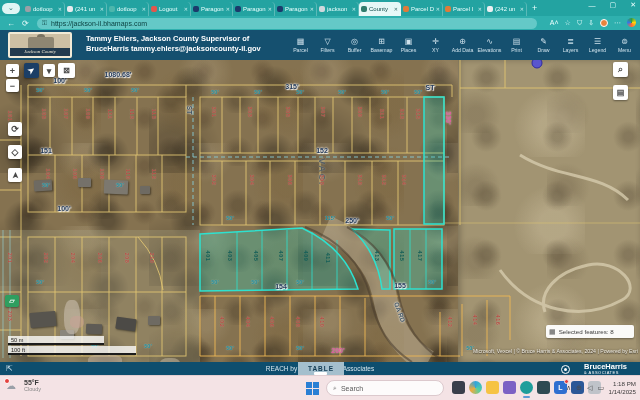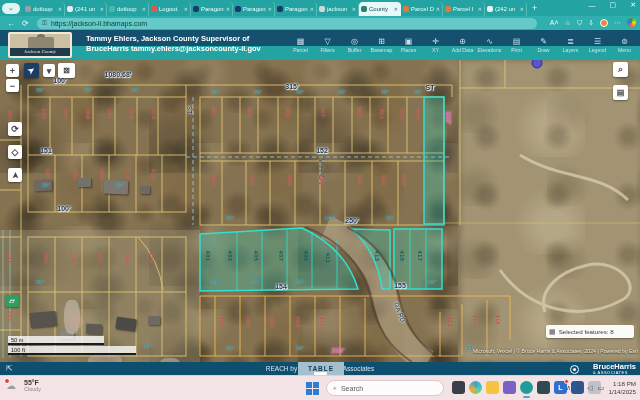--- a/index.html
+++ b/index.html
@@ -22,21 +22,21 @@
   
   #addrbar{position:absolute;left:0;top:16px;width:640px;height:14px;background:#2fb0ae;display:flex;align-items:center;color:#e8fbfa}
   .navic{font-size:8px;margin-left:7px}
   #urlpill{margin-left:8px;width:500px;height:11px;background:#64c9c7;border-radius:6px;display:flex;align-items:center;color:#093e3d;font-size:7px;padding-left:5px;gap:4px}
   #addricons{position:absolute;right:4px;top:2px;display:flex;gap:6px;align-items:center;font-size:7px;color:#eafffe}
   .aicon{display:flex;align-items:center;justify-content:center}
   .avatar{width:8px;height:8px;border-radius:50%;background:#e8843c;border:1px solid #fff}
   .swirl{width:9px;height:9px;border-radius:50%;background:conic-gradient(#2f9e44,#ffd60a,#ff6b35,#3578e5,#2f9e44)}
 
   
-  #apphdr{position:absolute;left:0;top:30px;width:640px;height:16px;background:#15506f;display:flex;align-items:center}
+  #apphdr{position:absolute;left:0;top:30px;width:640px;height:30px;background:#15506f;display:flex;align-items:center}
   #logo{position:absolute;left:8px;top:2px;width:64px;height:26px;background:#cdbfa4;border:2px solid #f2ead6;border-radius:2px;overflow:hidden}
   #logo .bld{position:absolute;left:18px;top:3px;width:26px;height:12px;background:#8f8672;border-radius:2px}
   #logo .dome{position:absolute;left:27px;top:0;width:8px;height:6px;background:#7a7260;border-radius:50% 50% 0 0}
   #logo .cap{position:absolute;left:0;bottom:0;width:100%;height:8px;background:#223a4e;color:#f2ead6;font-size:5px;text-align:center;font-family:"Liberation Serif",serif;font-style:italic;line-height:8px}
   #hdrtitle{position:absolute;left:86px;top:4px;color:#fff;font-size:7.5px;font-weight:bold;line-height:10px}
   #maptools{position:absolute;right:2px;top:1px;display:flex}
   .tool{width:27px;height:28px;display:flex;flex-direction:column;align-items:center;justify-content:center;color:#cfe2ec;gap:1px}
   .ticon{font-size:8px;line-height:9px}
   .tlabel{font-size:5.2px;white-space:nowrap}
 
@@ -83,21 +83,21 @@
   #scale1,#scale2{position:absolute;left:8px;background:rgba(255,255,255,.78);border-bottom:2px solid #1c1c1c;color:#1c1c1c;font-size:5.6px;padding:1px 0 0 3px;height:9px}
   #selbadge{position:absolute;left:546px;top:265px;width:88px;height:13px;background:rgba(255,255,255,.95);border-radius:2px;display:flex;align-items:center;gap:3px;padding-left:3px;color:#3a3a3a;font-size:6.2px;box-shadow:0 1px 2px rgba(0,0,0,.35)}
   #attrib{position:absolute;right:2px;top:288px;color:#f3efe4;font-size:5.2px;text-shadow:0 0 2px #4a4438,0 1px 1px #4a4438}
 
   
   #subbar{position:absolute;left:0;top:362px;width:640px;height:13px;background:#0e4e6e;color:#d7e6ee}
   #tablebtn{position:absolute;left:298px;top:0;width:46px;height:13px;background:#a4bfcd;color:#103a52;font-size:6.5px;font-weight:bold;display:flex;align-items:center;justify-content:center;letter-spacing:1px}
   #tablehandle{position:absolute;left:314px;top:10px;width:13px;height:3px;background:#fff;border-radius:1px}
   #reach{position:absolute;left:0;top:0;width:640px;height:13px;display:flex;align-items:center;justify-content:center;font-size:6.5px}
   #shareic{position:absolute;left:6px;top:2px;font-size:8px;color:#cfe2ec}
-  #brand{position:absolute;right:4px;top:1px;display:flex;align-items:center;gap:14px;color:#fff}
+  #brand{position:absolute;right:13px;top:1px;display:flex;align-items:center;gap:14px;color:#fff}
   #brandmark{width:9px;height:9px;border:1.5px solid #fff;border-radius:50%;position:relative}
   #brandmark:after{content:"";position:absolute;left:2px;top:2px;width:3px;height:3px;background:#fff;border-radius:50%}
   #brandtxt{font-size:7.5px;font-weight:bold;line-height:7px}
   #brandsub{font-size:4px;font-weight:normal;letter-spacing:.5px}
 
   
   #taskbar{position:absolute;left:0;top:375px;width:640px;height:25px;background:#f4e3e5;border-top:1px solid #e3ced1}
   #weather{position:absolute;left:6px;top:3px;display:flex;align-items:center;gap:4px}
   #wicon{position:relative;width:14px;height:12px;font-size:10px;color:#9aa0a8}
   #wbadge{position:absolute;left:-2px;top:-2px;width:6px;height:6px;border-radius:50%;background:#e4413e;border:1px solid #fff}

